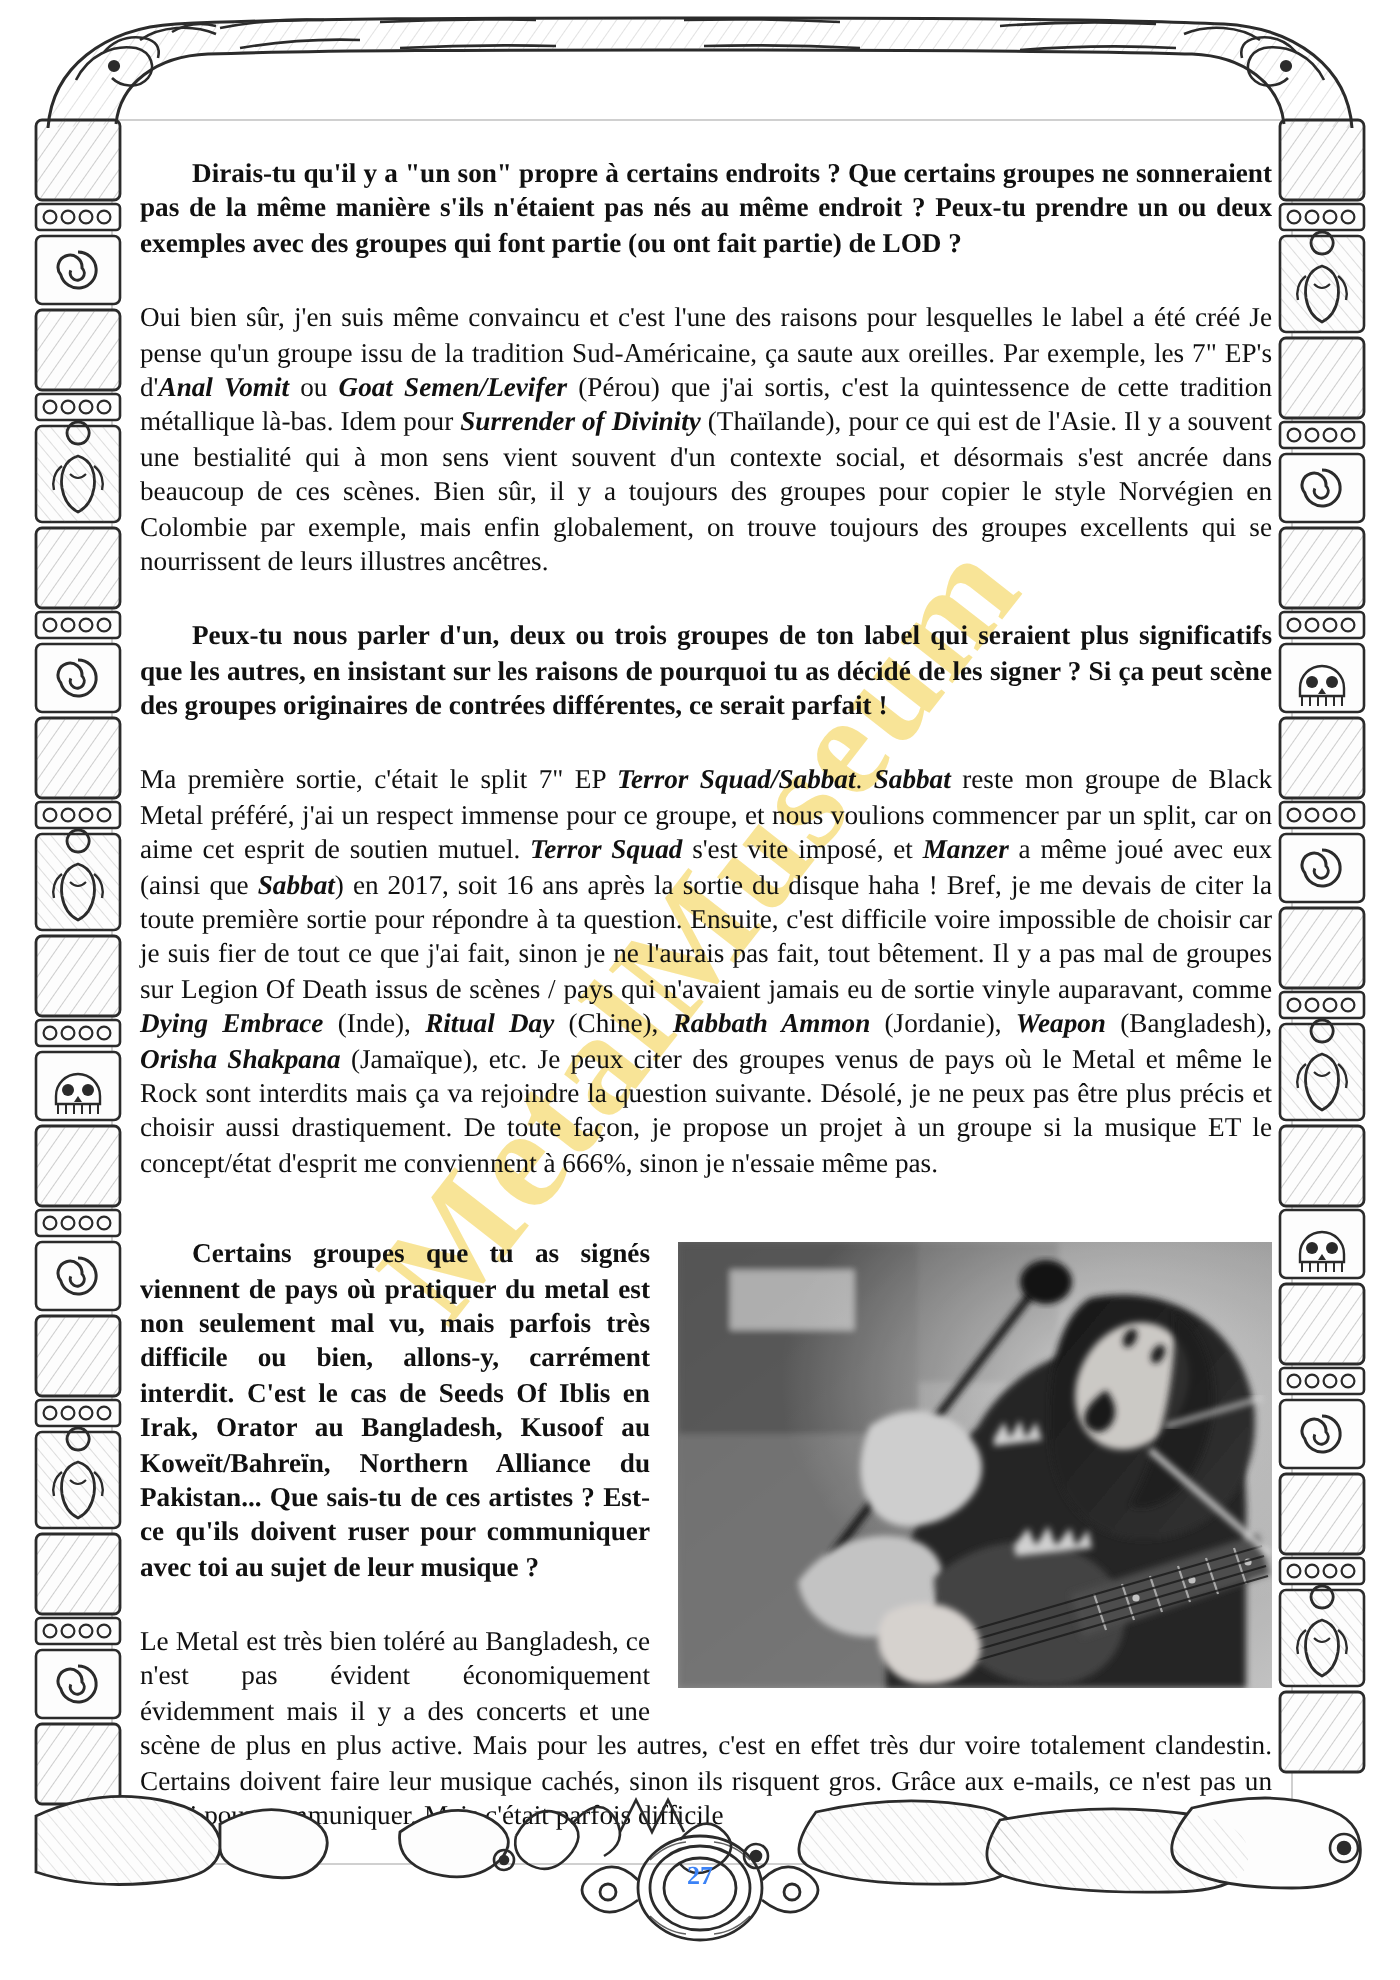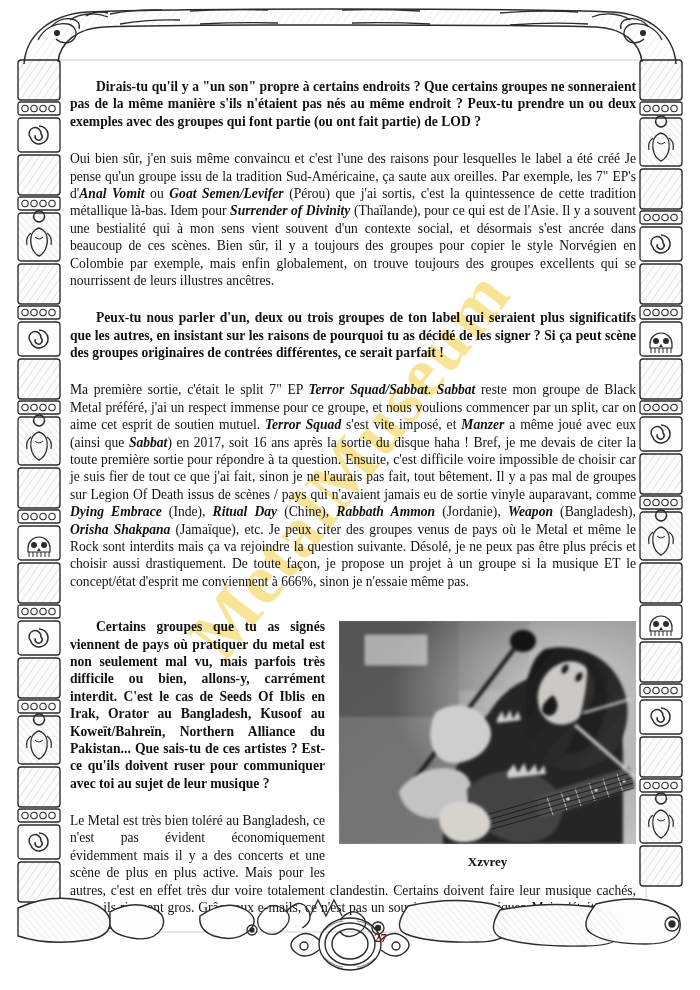--- a/index.html
+++ b/index.html
@@ -104,24 +104,24 @@
     transform: translateX(-50%);
     z-index: 8;
     width: 74px;
     height: 60px;
   }
   .pagenum .num {
     position: absolute;
     left: 0; right: 0;
     top: 50%;
     transform: translateY(-50%);
-    text-align: right;
+    text-align: center;
     font-size: 13px;
     font-weight: 700;
-    color: #7f1d1d;
+    color: #3b82f6;
     font-family: "Liberation Serif", "DejaVu Serif", serif;
   }
 </style>
 </head>
 <body>
 
 <div class="page">
 
   <div class="watermark" style="color: rgba(243, 205, 66, 0.55);">MetalMuseum</div>
 
@@ -399,21 +399,20 @@
             </g>
 
             <path d="M236 104 L296 156" stroke="#f6f6f6" stroke-width="3" opacity="0.9" filter="url(#soft)"></path>
             <path d="M244 92 L292 78" stroke="#f1f1f1" stroke-width="2.4" opacity="0.8" filter="url(#soft)"></path>
 
             <g opacity="0.1">
               <rect width="297" height="223" fill="#000"></rect>
             </g>
           </svg>
         </div>
-        <div class="caption">Xzvrey</div>
       </div>
 
       <p class="question">Certains groupes que tu as signés viennent de pays où pratiquer du metal est non seulement mal vu, mais parfois très difficile ou bien, allons-y, carrément interdit. C'est le cas de Seeds Of Iblis en Irak, Orator au Bangladesh, Kusoof au Koweït/Bahreïn, Northern Alliance du Pakistan... Que sais-tu de ces artistes ? Est-ce qu'ils doivent ruser pour communiquer avec toi au sujet de leur musique ?</p>
 
       <div class="spacer-sm"></div>
 
       <p class="answer">Le Metal est très bien toléré au Bangladesh, ce n'est pas évident économiquement évidemment mais il y a des concerts et une scène de plus en plus active. Mais pour les autres, c'est en effet très dur voire totalement clandestin. Certains doivent faire leur musique cachés, sinon ils risquent gros. Grâce aux e-mails, ce n'est pas un souci pour communiquer. Mais c'était parfois difficile</p>
     </div>
   </div>
 

